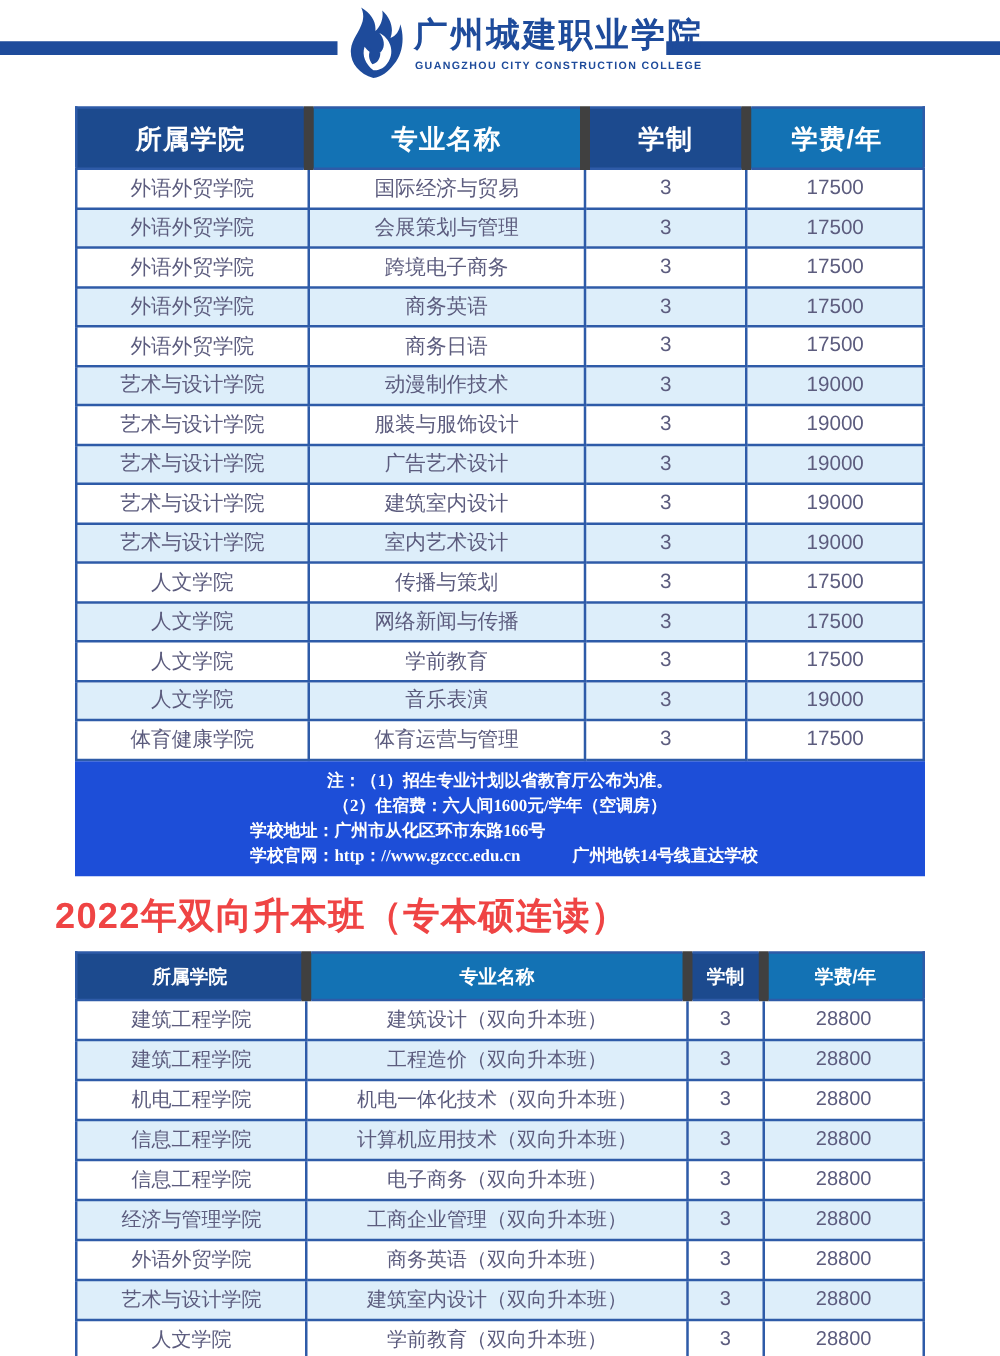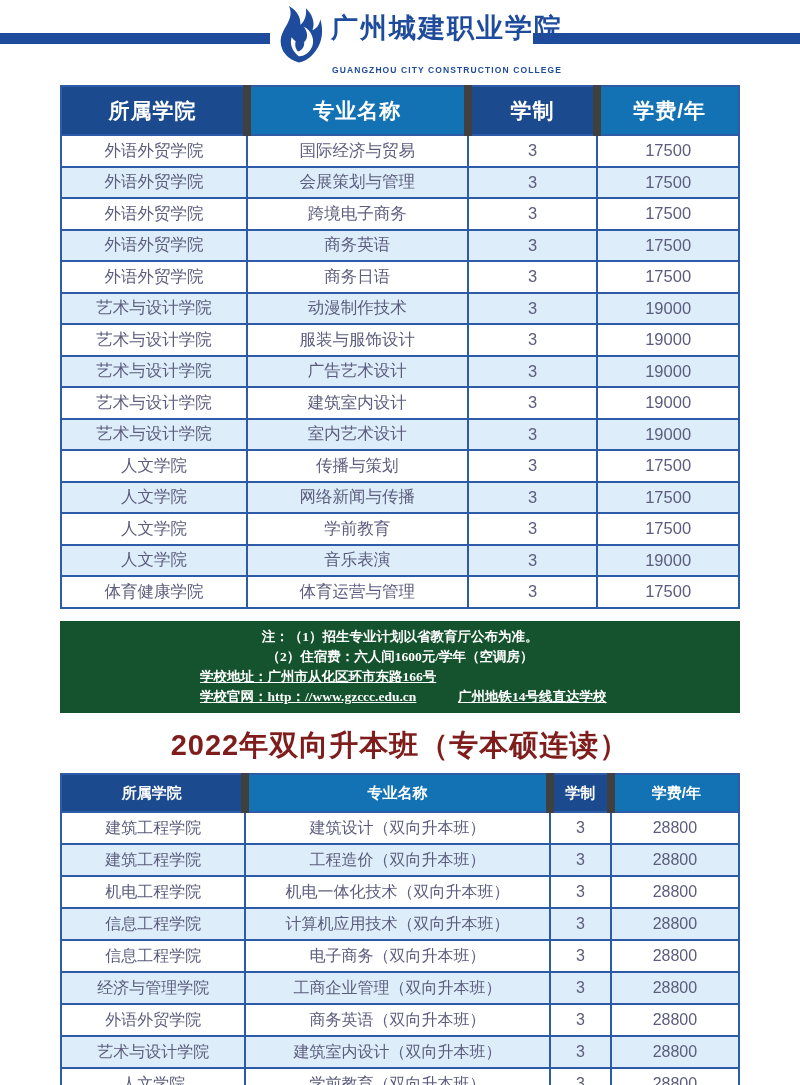--- a/index.html
+++ b/index.html
@@ -10,53 +10,54 @@
   }
   
   .top-header{position:relative;height:85px;}
   .brand-bar{position:absolute;top:33px;height:11px;background:#1e4b9b;}
   .brand-bar.left{left:0;width:270px;}
   .brand-bar.right{left:533px;width:267px;}
   .brand{position:absolute;left:276px;top:4px;display:flex;align-items:flex-start;}
   .brand-logo{width:47px;height:62px;margin-right:8px;}
   .brand-text{display:flex;flex-direction:column;align-items:center;margin-top:8px;}
   .brand-cn{font-size:27px;font-weight:bold;color:#1e4b9b;letter-spacing:2px;white-space:nowrap;line-height:1.2;}
-  .brand-en{font-size:8.5px;font-weight:bold;color:#1e4b9b;letter-spacing:1.1px;margin-top:21px;white-space:nowrap;}
+  .brand-en{font-size:8.5px;font-weight:bold;color:#1e4b9b;letter-spacing:1.1px;margin-top:3px;white-space:nowrap;}
   
   .tbl-wrap{width:680px;margin:0 auto;}
   table{width:100%;border-collapse:collapse;table-layout:fixed;}
   table.tbl{border:2px solid #2e5ba8;}
   th{color:#ffffff;font-weight:bold;padding:4px;text-align:center;}
   th:nth-child(odd){background:#1c4a8e;}
   th:nth-child(even){background:#1372b4;}
   th + th{border-left:8px solid #404040;}
   .tbl1 th{height:39px;font-size:21px;letter-spacing:1px;}
   .tbl2 th{height:28px;font-size:15px;}
   td{
     border:2px solid #2e5ba8;text-align:center;color:#5c5c7e;
     padding:0;background:#ffffff;overflow:hidden;white-space:nowrap;
   }
   .tbl1 td{height:29.5px;font-size:16.5px;}
   .tbl2 td{height:30px;font-size:16px;}
   tbody tr:nth-child(even) td{background:#ddeefa;}
   
   .note-box{
-    width:680px;margin:12px auto;background:#14532d;color:#ffffff;
+    width:680px;margin:0 auto;background:#1d4ed8;color:#ffffff;
     font-family:"Liberation Serif", serif;font-weight:bold;
     font-size:13.5px;padding:6px 0;
   }
   .note-line{line-height:20px;text-align:center;}
-  .note-cols{display:flex;line-height:20px;padding-left:140px;text-align:left;text-decoration:underline;}
+  .note-cols{display:flex;line-height:20px;padding-left:140px;text-align:left;}
   .note-col-left{width:258px;flex:none;}
   .note-col-right{flex:1;}
   
   .section-title{
-    text-align:center;color:#7f1d1d;font-size:29px;font-weight:bold;
+    text-align:left;color:#ef4444;font-size:29px;font-weight:bold;
     letter-spacing:1px;margin:17px 0 12px 0;line-height:1.1;
     font-family:"Liberation Sans", sans-serif;
+    padding-left:44px;
   }
 </style>
 </head>
 <body>
 
 <div class="top-header">
   <div class="brand-bar left"></div>
   <div class="brand-bar right"></div>
   <div class="brand">
     <svg class="brand-logo" viewBox="0 0 60 74" xmlns="http://www.w3.org/2000/svg">

